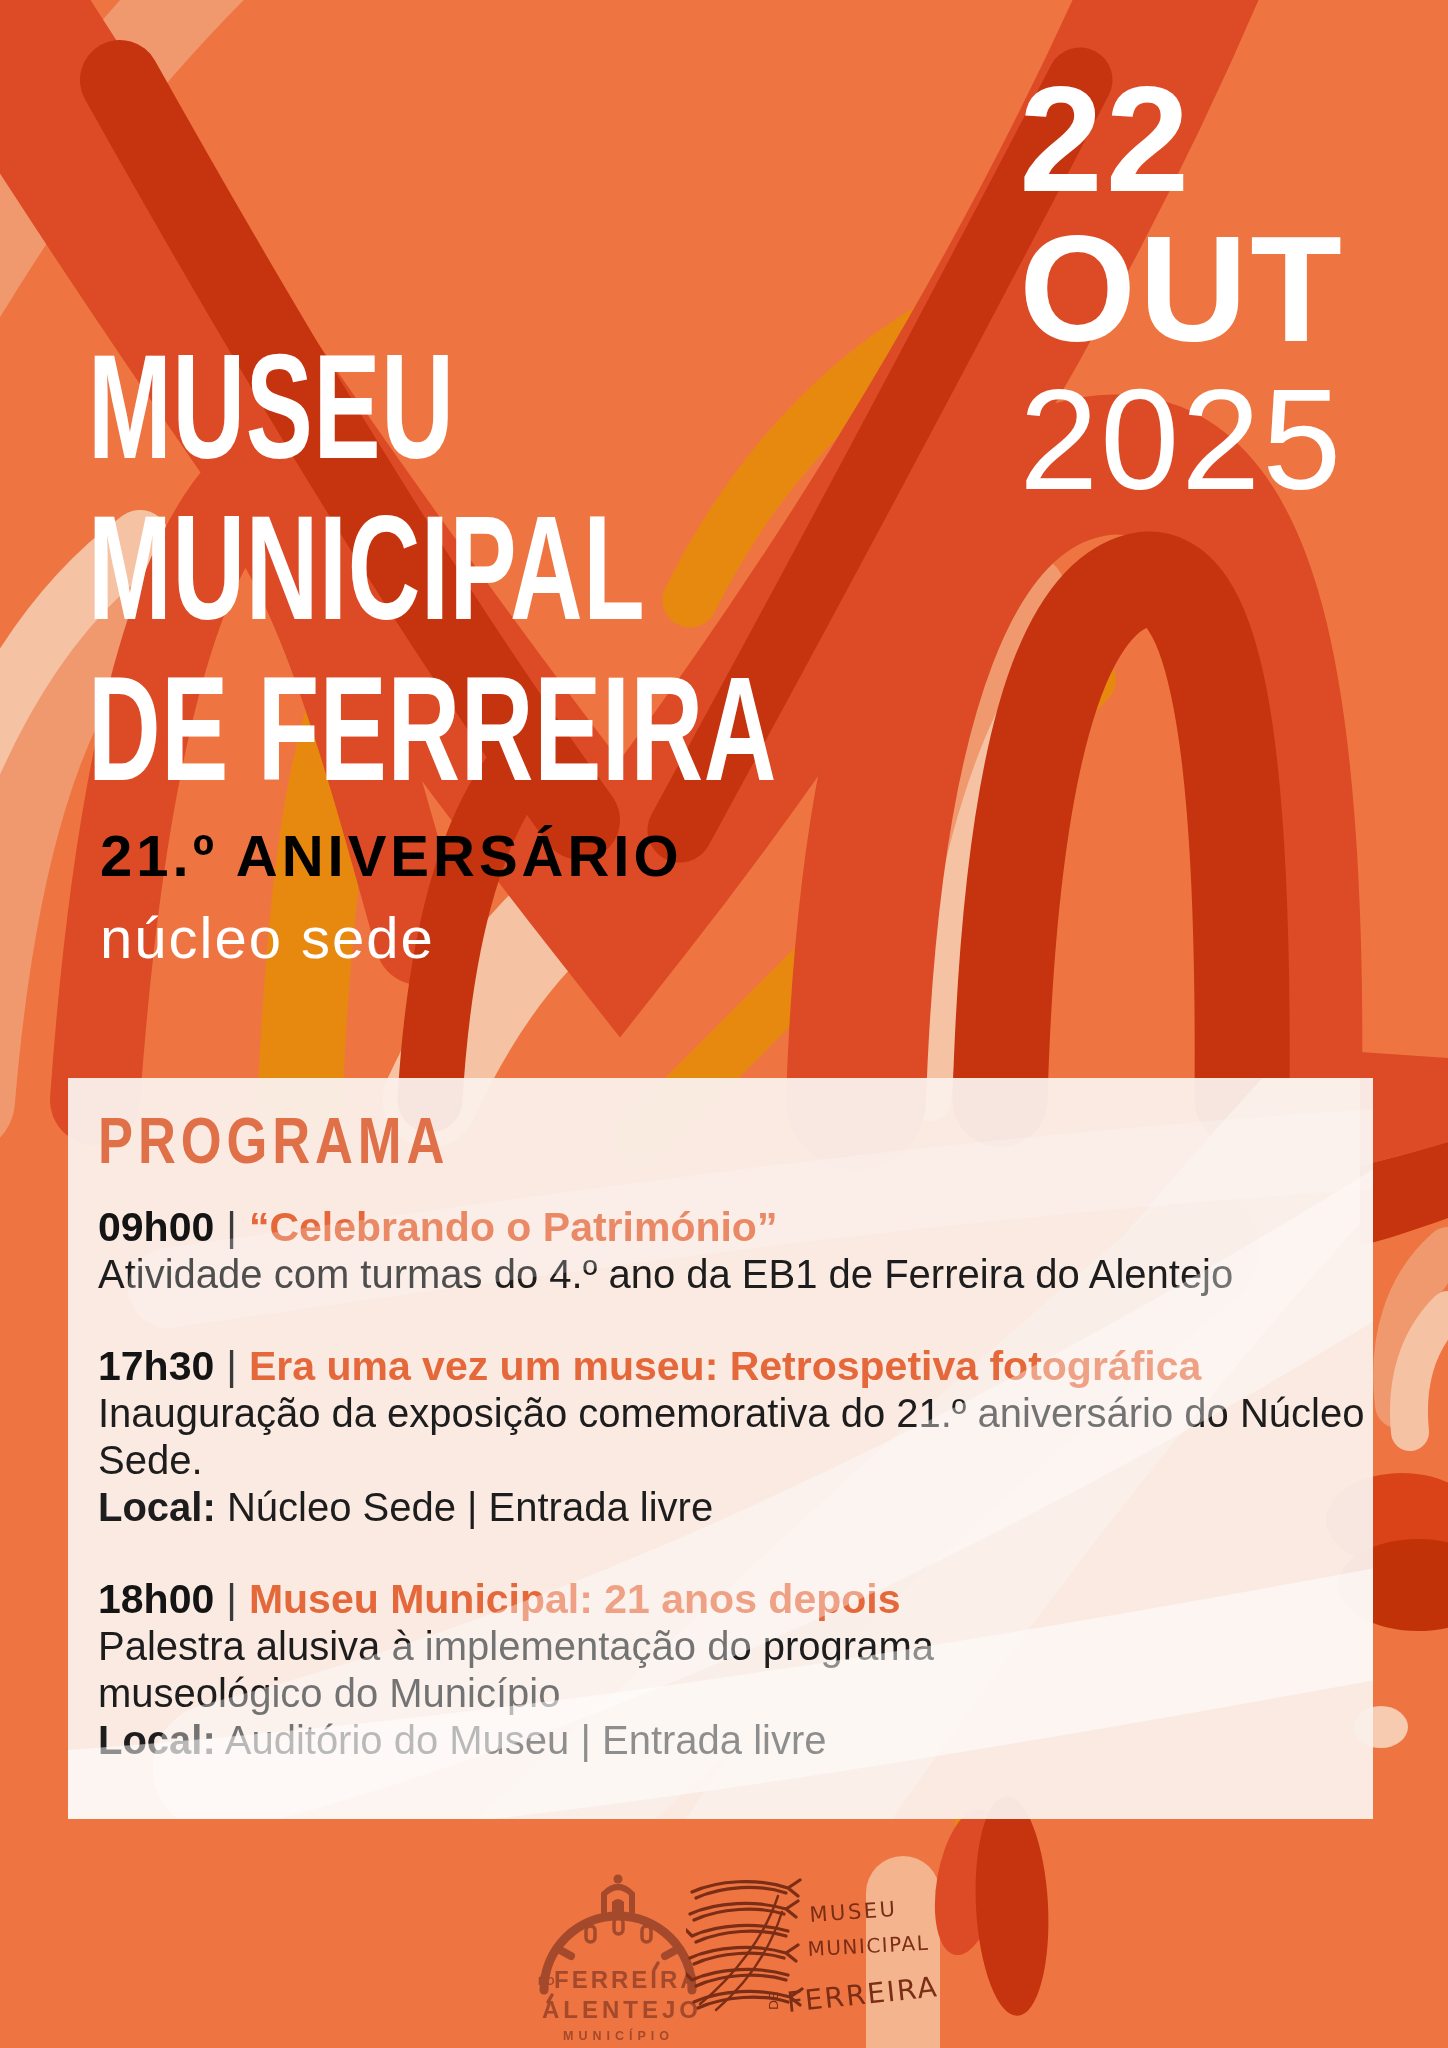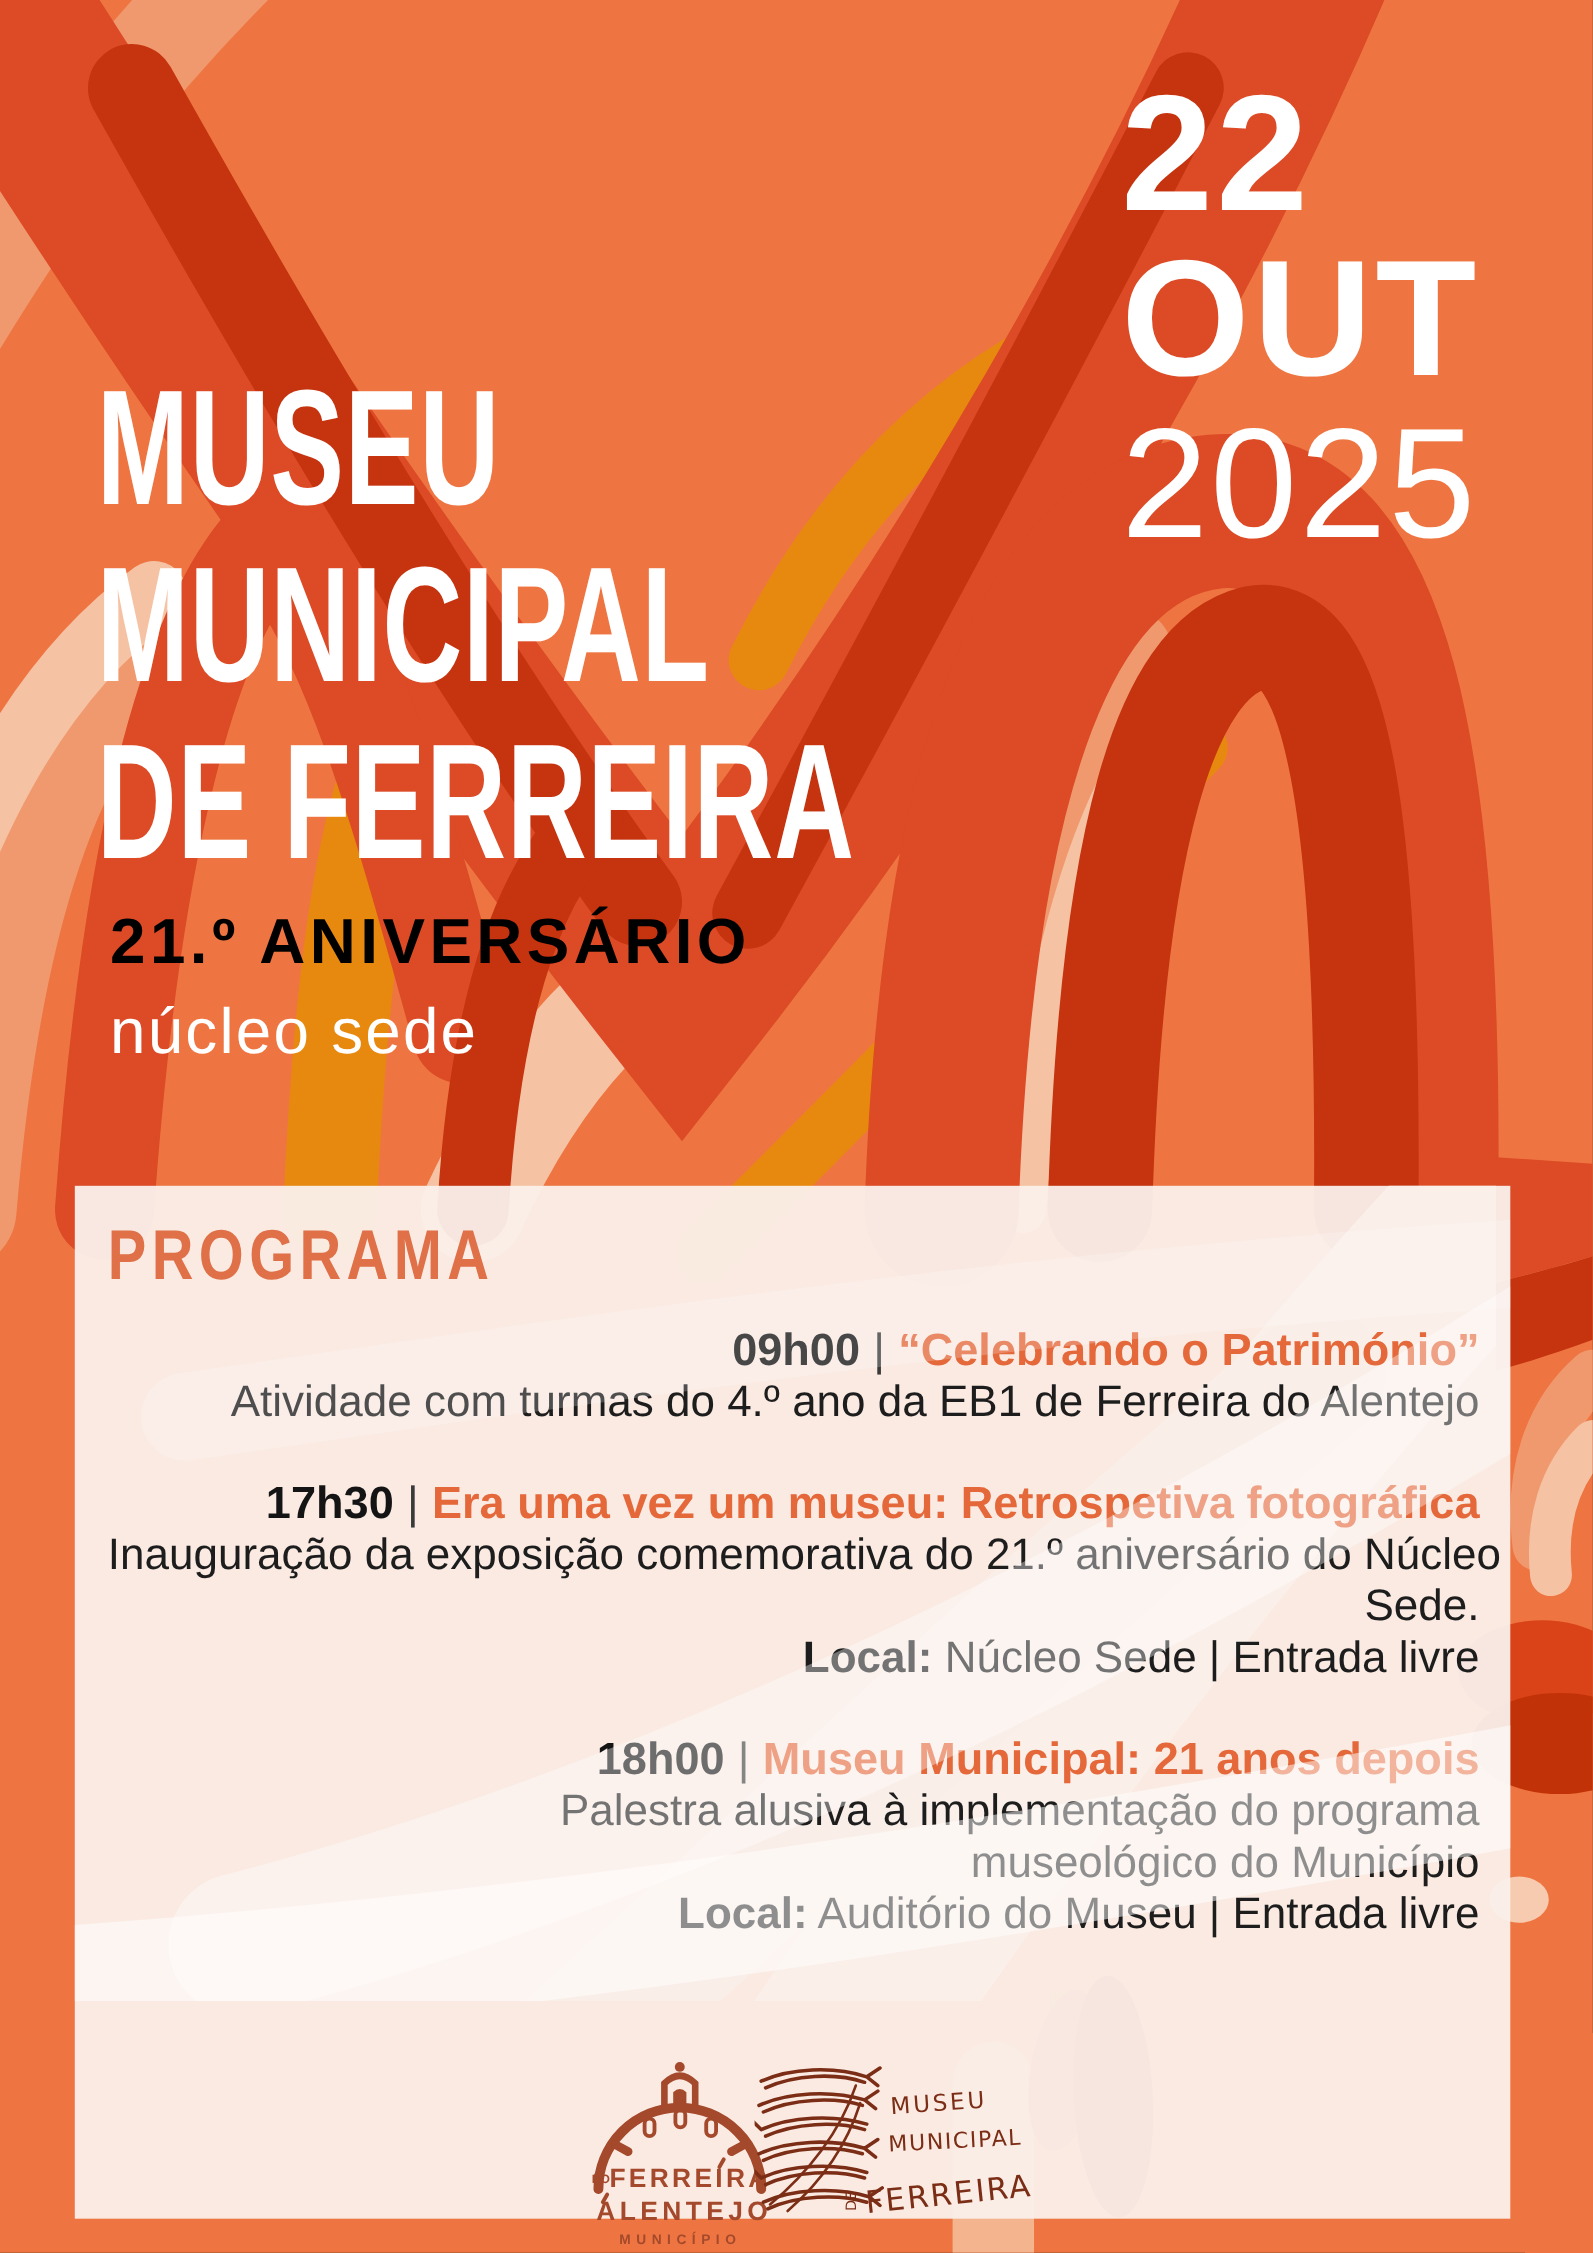--- a/index.html
+++ b/index.html
@@ -14,25 +14,25 @@
   .date-year{font-size:142px;font-weight:400;line-height:152px;letter-spacing:2px;}
   
   .title{position:absolute;left:88px;top:326px;margin:0;color:#fff;font-weight:700;}
   .title-line{display:block;font-size:149px;line-height:161px;letter-spacing:1px;
     transform:scaleX(.675);transform-origin:0 50%;white-space:nowrap;}
   .subtitle{position:absolute;left:100px;top:822px;color:#000000;font-size:58px;
     font-weight:700;letter-spacing:4px;white-space:nowrap;}
   .tagline{position:absolute;left:100px;top:904px;color:#fff;font-size:58px;
     font-weight:400;letter-spacing:2px;white-space:nowrap;}
   
-  .panel{position:absolute;left:68px;top:1078px;width:1305px;height:939px;
+  .panel{position:absolute;left:68px;top:1078px;width:1305px;height:741px;
     box-sizing:border-box;background:rgba(250,240,235,.95);padding:30px 28px 0 30px;}
   .program-heading{margin:0 0 30px 0;color:#DF7048;font-size:64px;line-height:66px;
     font-weight:700;letter-spacing:6px;transform:scaleX(.82);transform-origin:0 50%;white-space:nowrap;}
-  .event{font-size:40px;line-height:47px;color:#1D1D1D;text-align:right;}
+  .event{font-size:40px;line-height:47px;color:#1D1D1D;}
   .event + .event{margin-top:45px;}
   .event-head{font-size:41px;line-height:47px;white-space:nowrap;}
   .event-time{font-weight:700;color:#141414;}
   .event-sep{font-weight:400;color:#3a3a3a;padding:0 12px;}
   .event-title{font-weight:700;color:#E4683A;}
   .desc-line{white-space:nowrap;}
   .local-label{font-weight:700;}
   .watermark{position:absolute;left:68px;top:1078px;width:1305px;height:741px;pointer-events:none;}
   
   .muni-logo{position:absolute;left:530px;top:1872px;}

